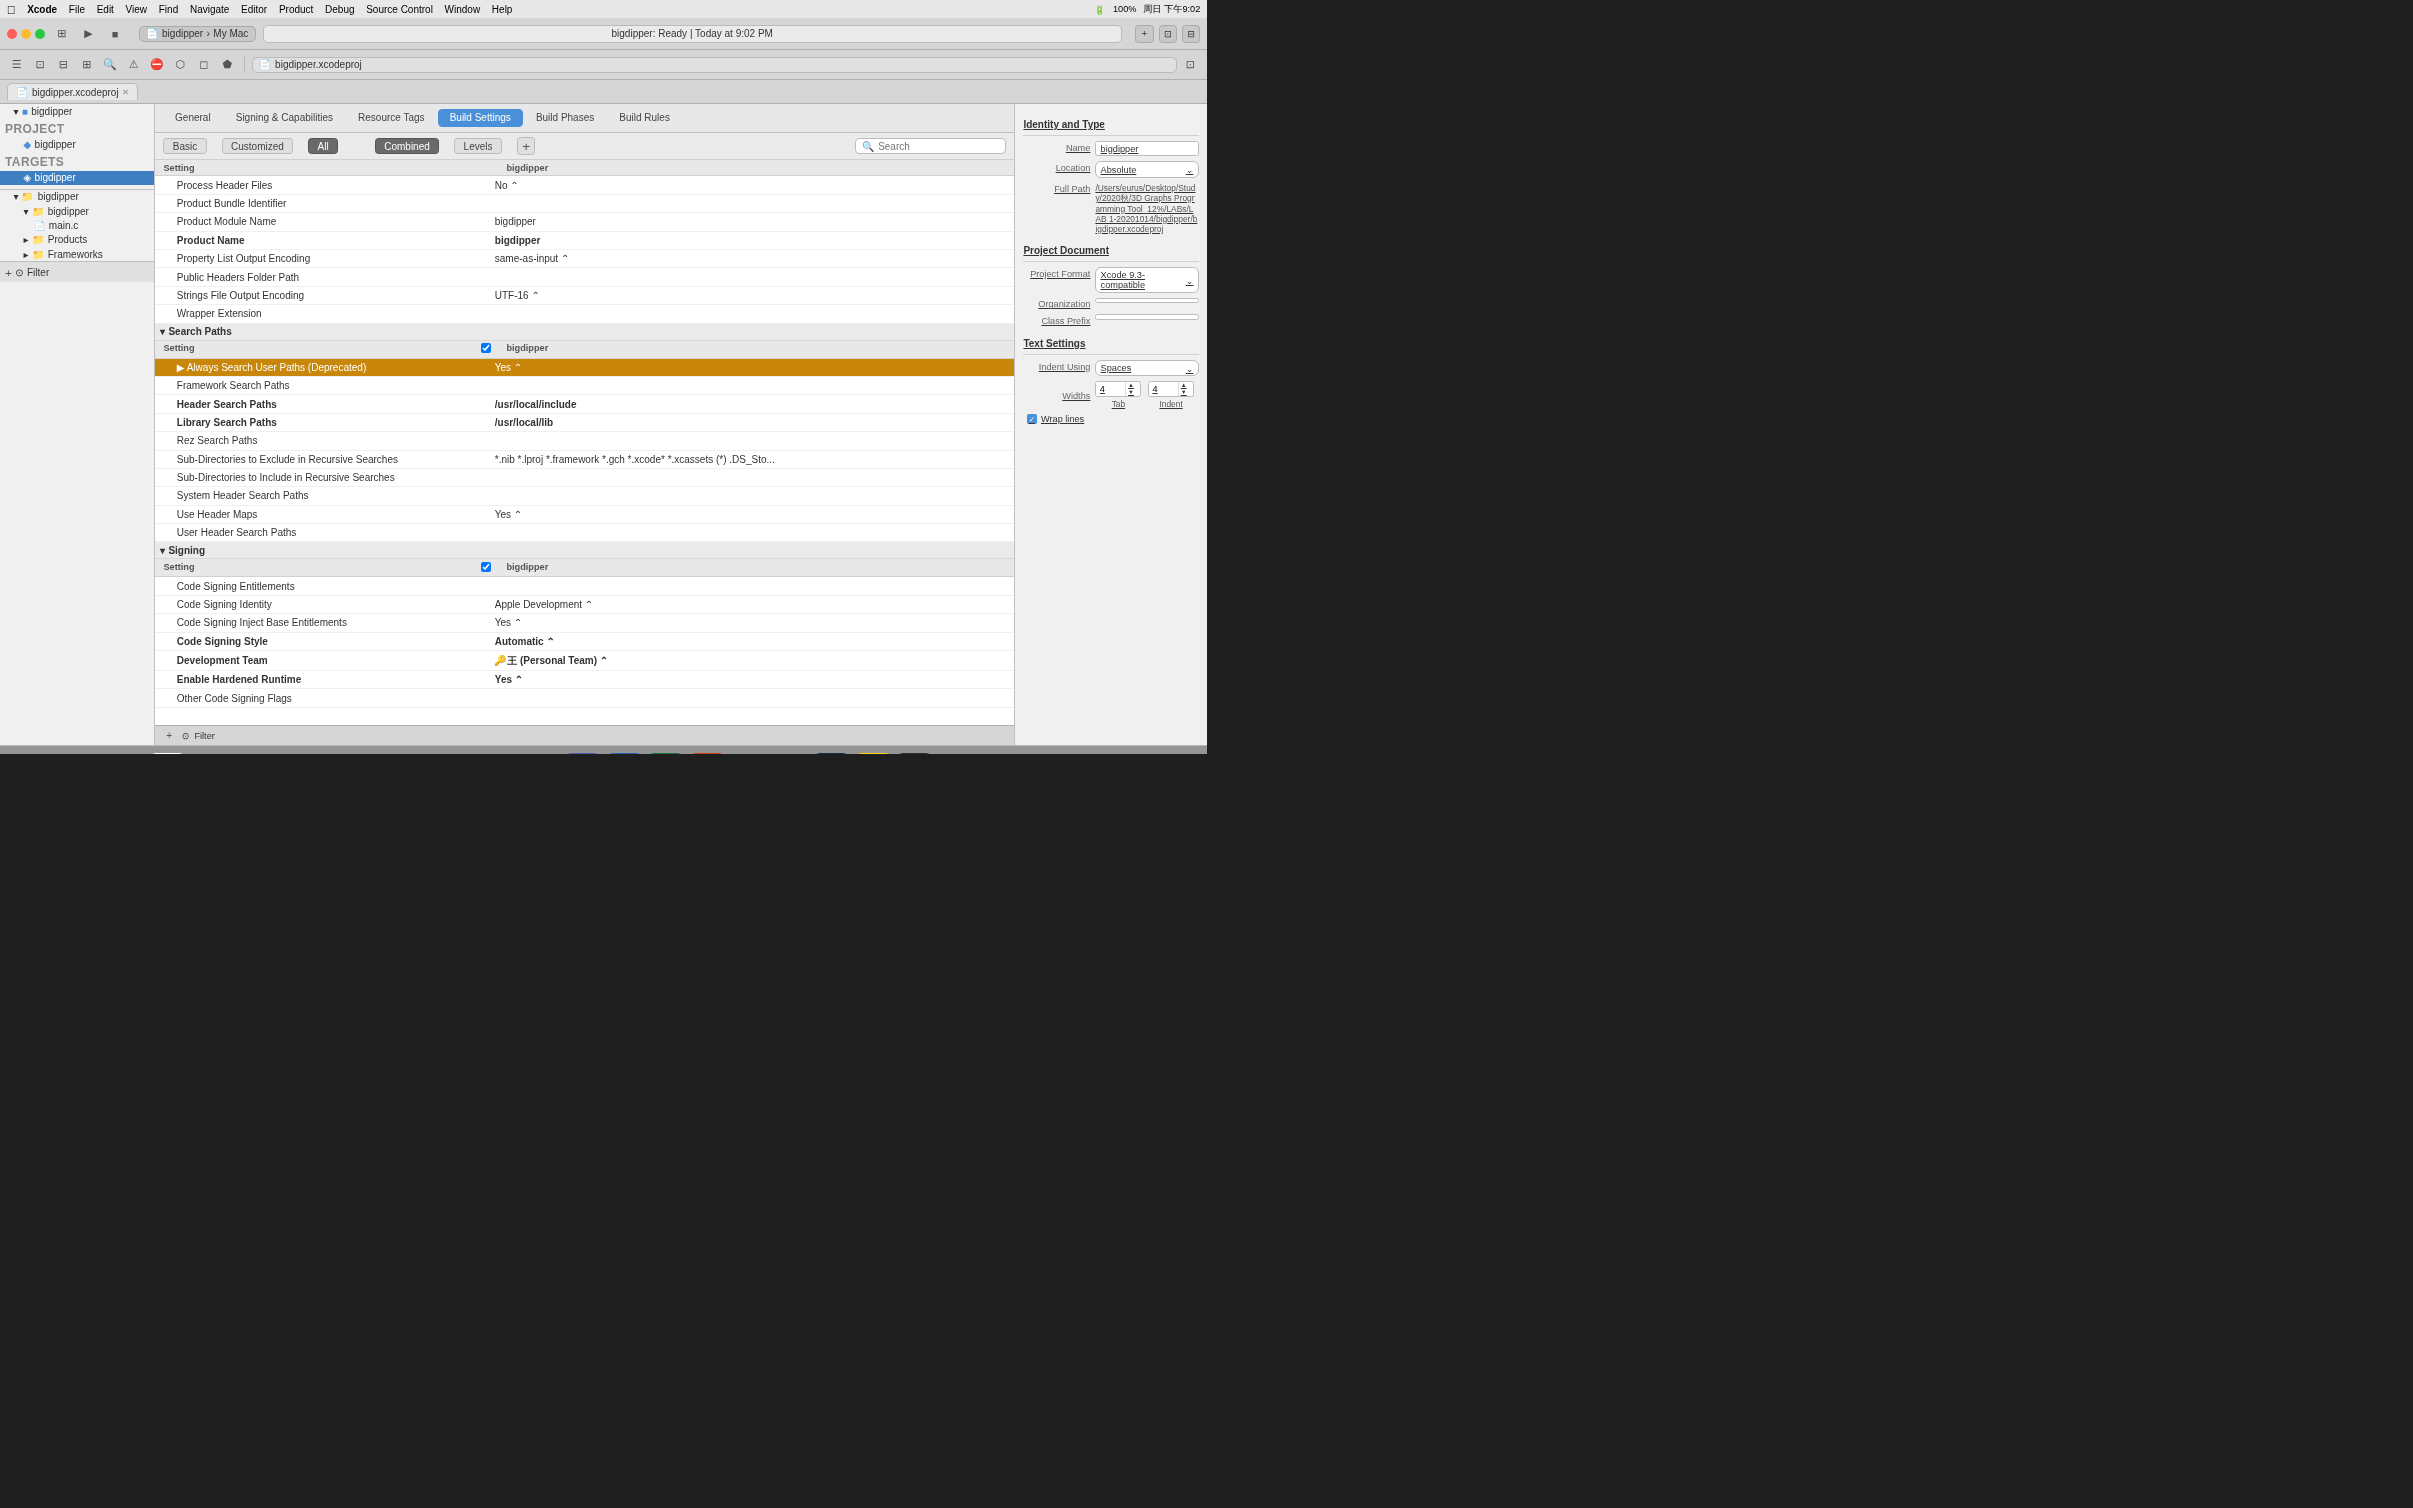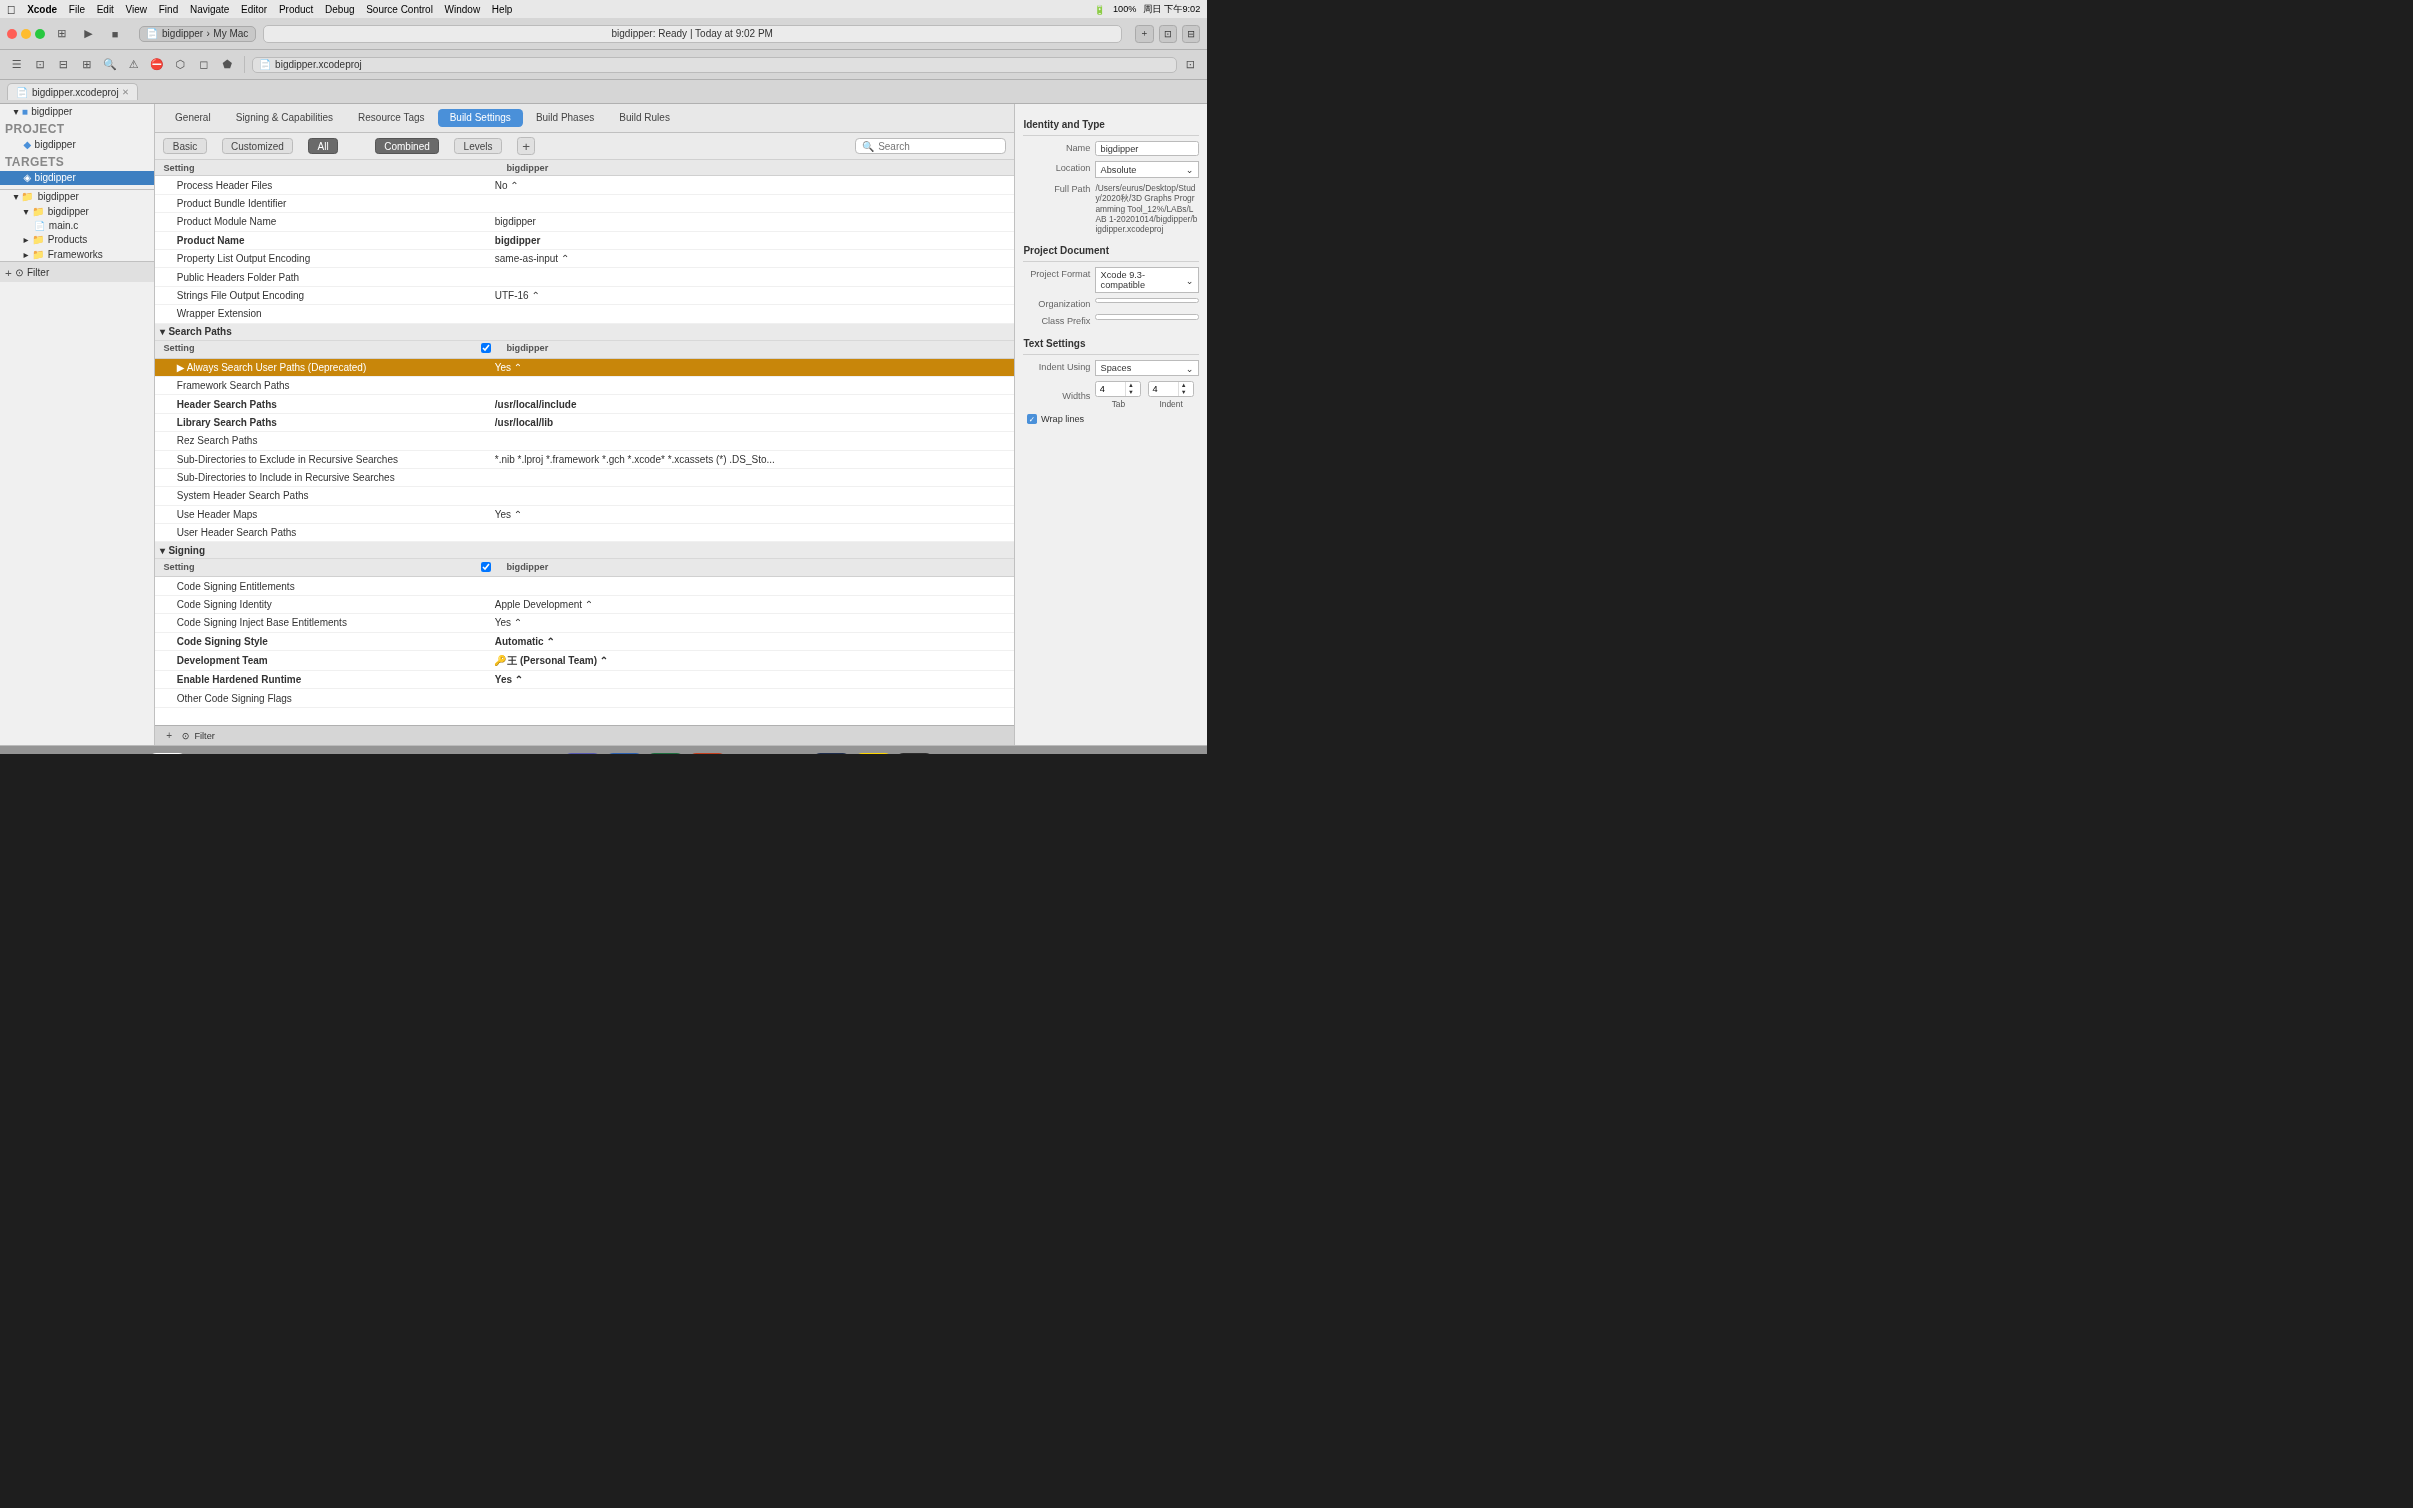--- a/index.html
+++ b/index.html
@@ -327,20 +327,21 @@
     .col-value { flex: 1; }
 
     
     .inspector {
       width: 193px;
       background: #f0f0f0;
       border-left: 0.8px solid #c0c0c0;
       overflow-y: auto;
       flex-shrink: 0;
       padding: 8.4px;
+      text-decoration: underline;
     }
     .inspector-section-title {
       font-size: 10px;
       font-weight: 700;
       color: #333;
       padding: 6.7px 0 5px;
       border-bottom: 0.8px solid #d0d0d0;
       margin-bottom: 5px;
     }
     .inspector-row {
@@ -367,21 +368,21 @@
       background: white;
       border: 0.8px solid #bbb;
       border-radius: 2.5px;
       padding: 1.7px 4.2px;
       font-size: 9.2px;
     }
     .inspector-select {
       flex: 1;
       background: white;
       border: 0.8px solid #bbb;
-      border-radius: 0;
+      border-radius: 6px;
       padding: 1.7px 4.2px;
       font-size: 9.2px;
       display: flex;
       align-items: center;
       justify-content: space-between;
       cursor: pointer;
     }
     .inspector-checkbox-row {
       display: flex;
       align-items: center;

